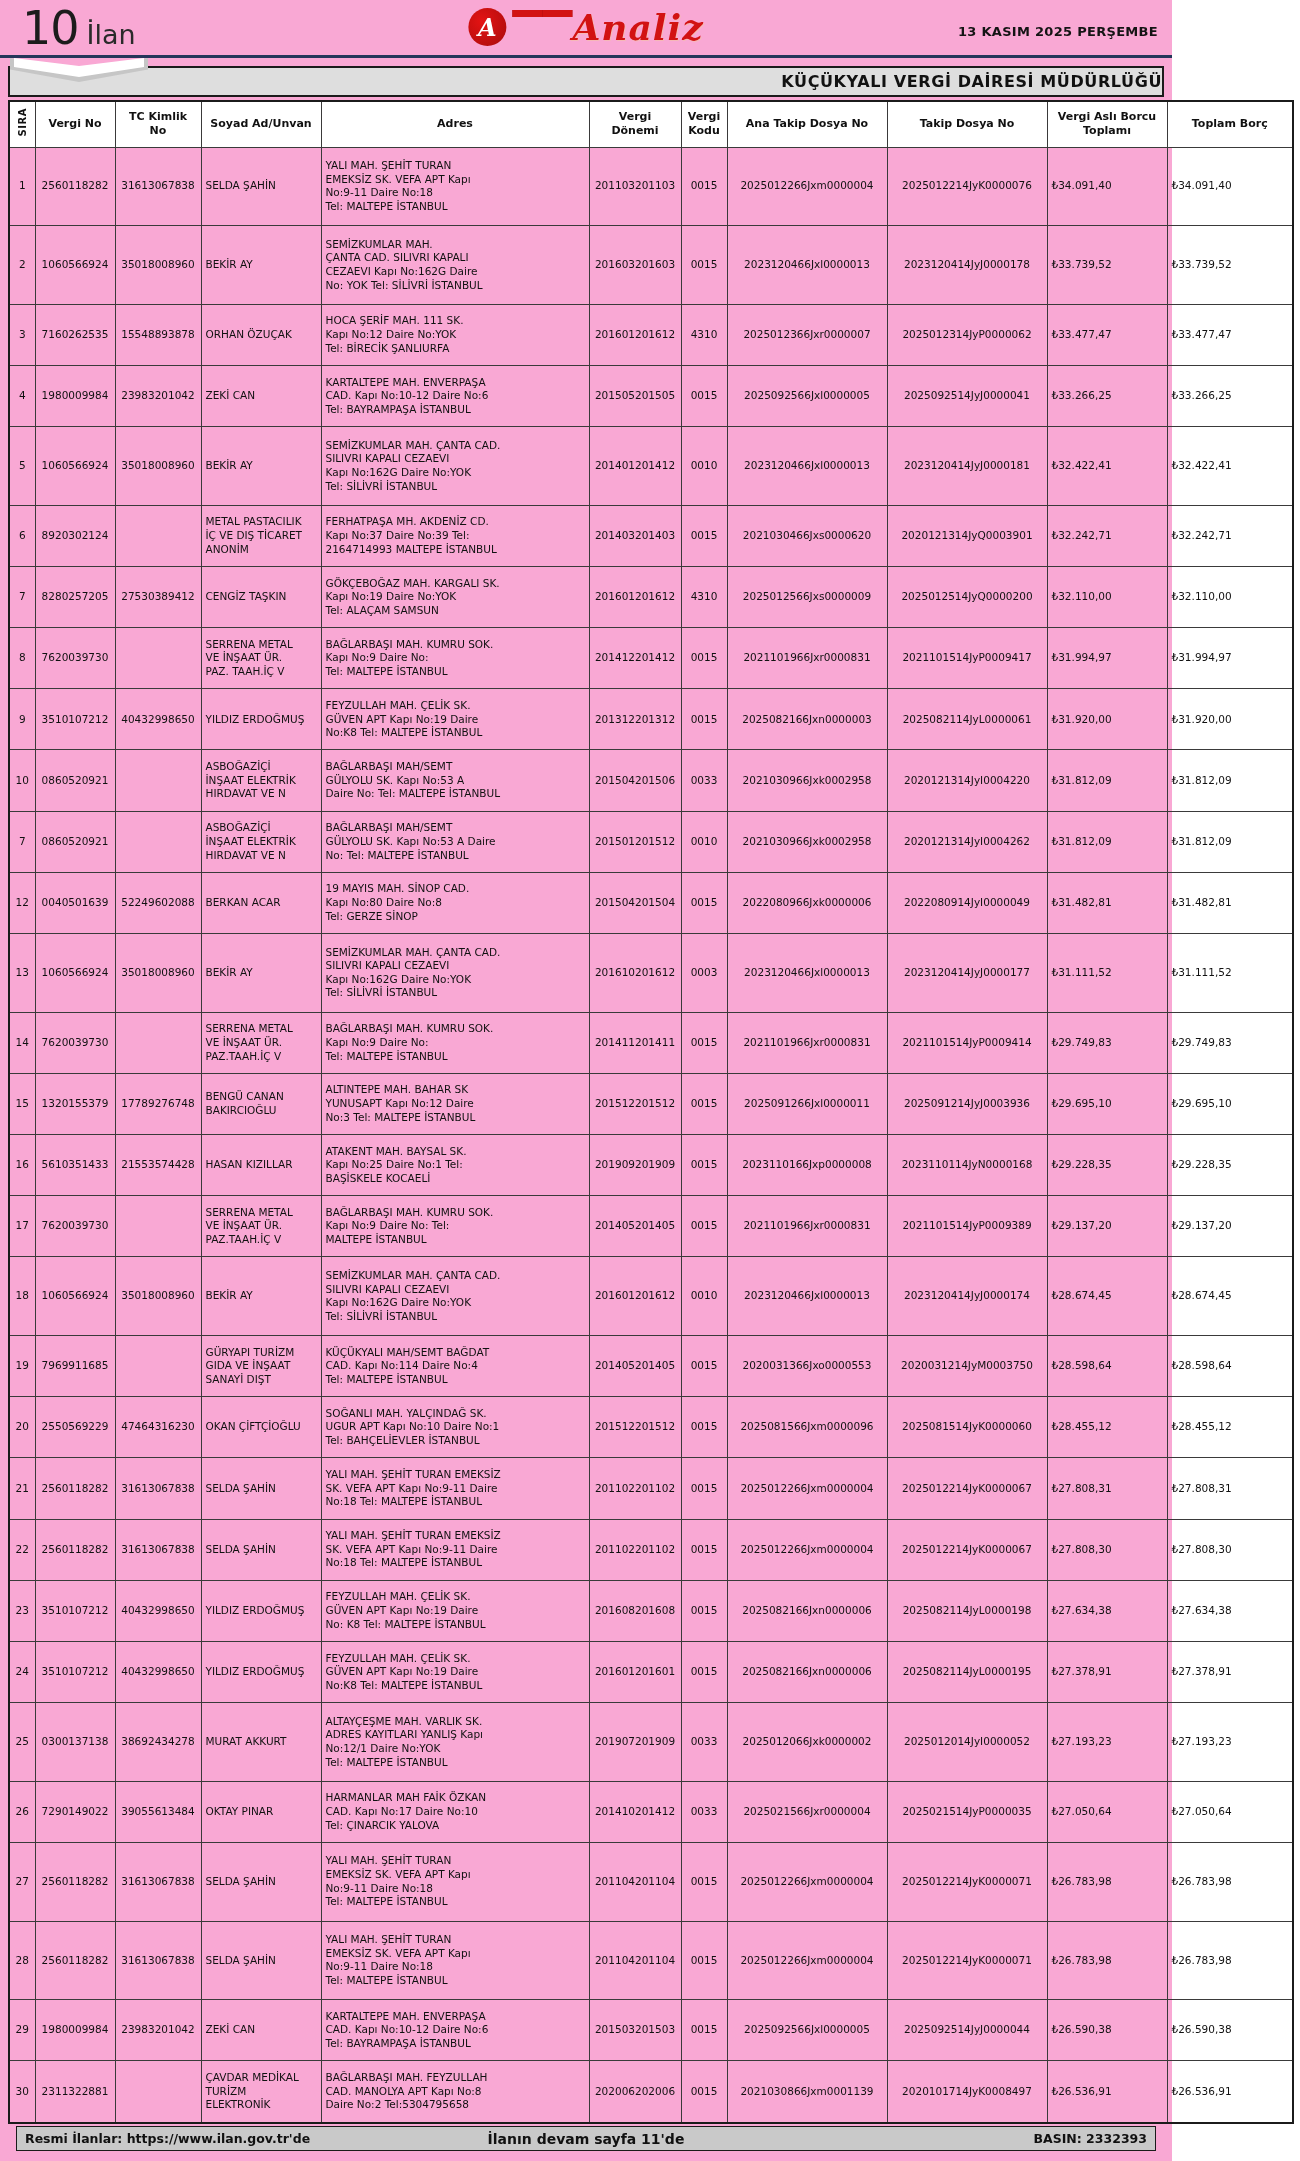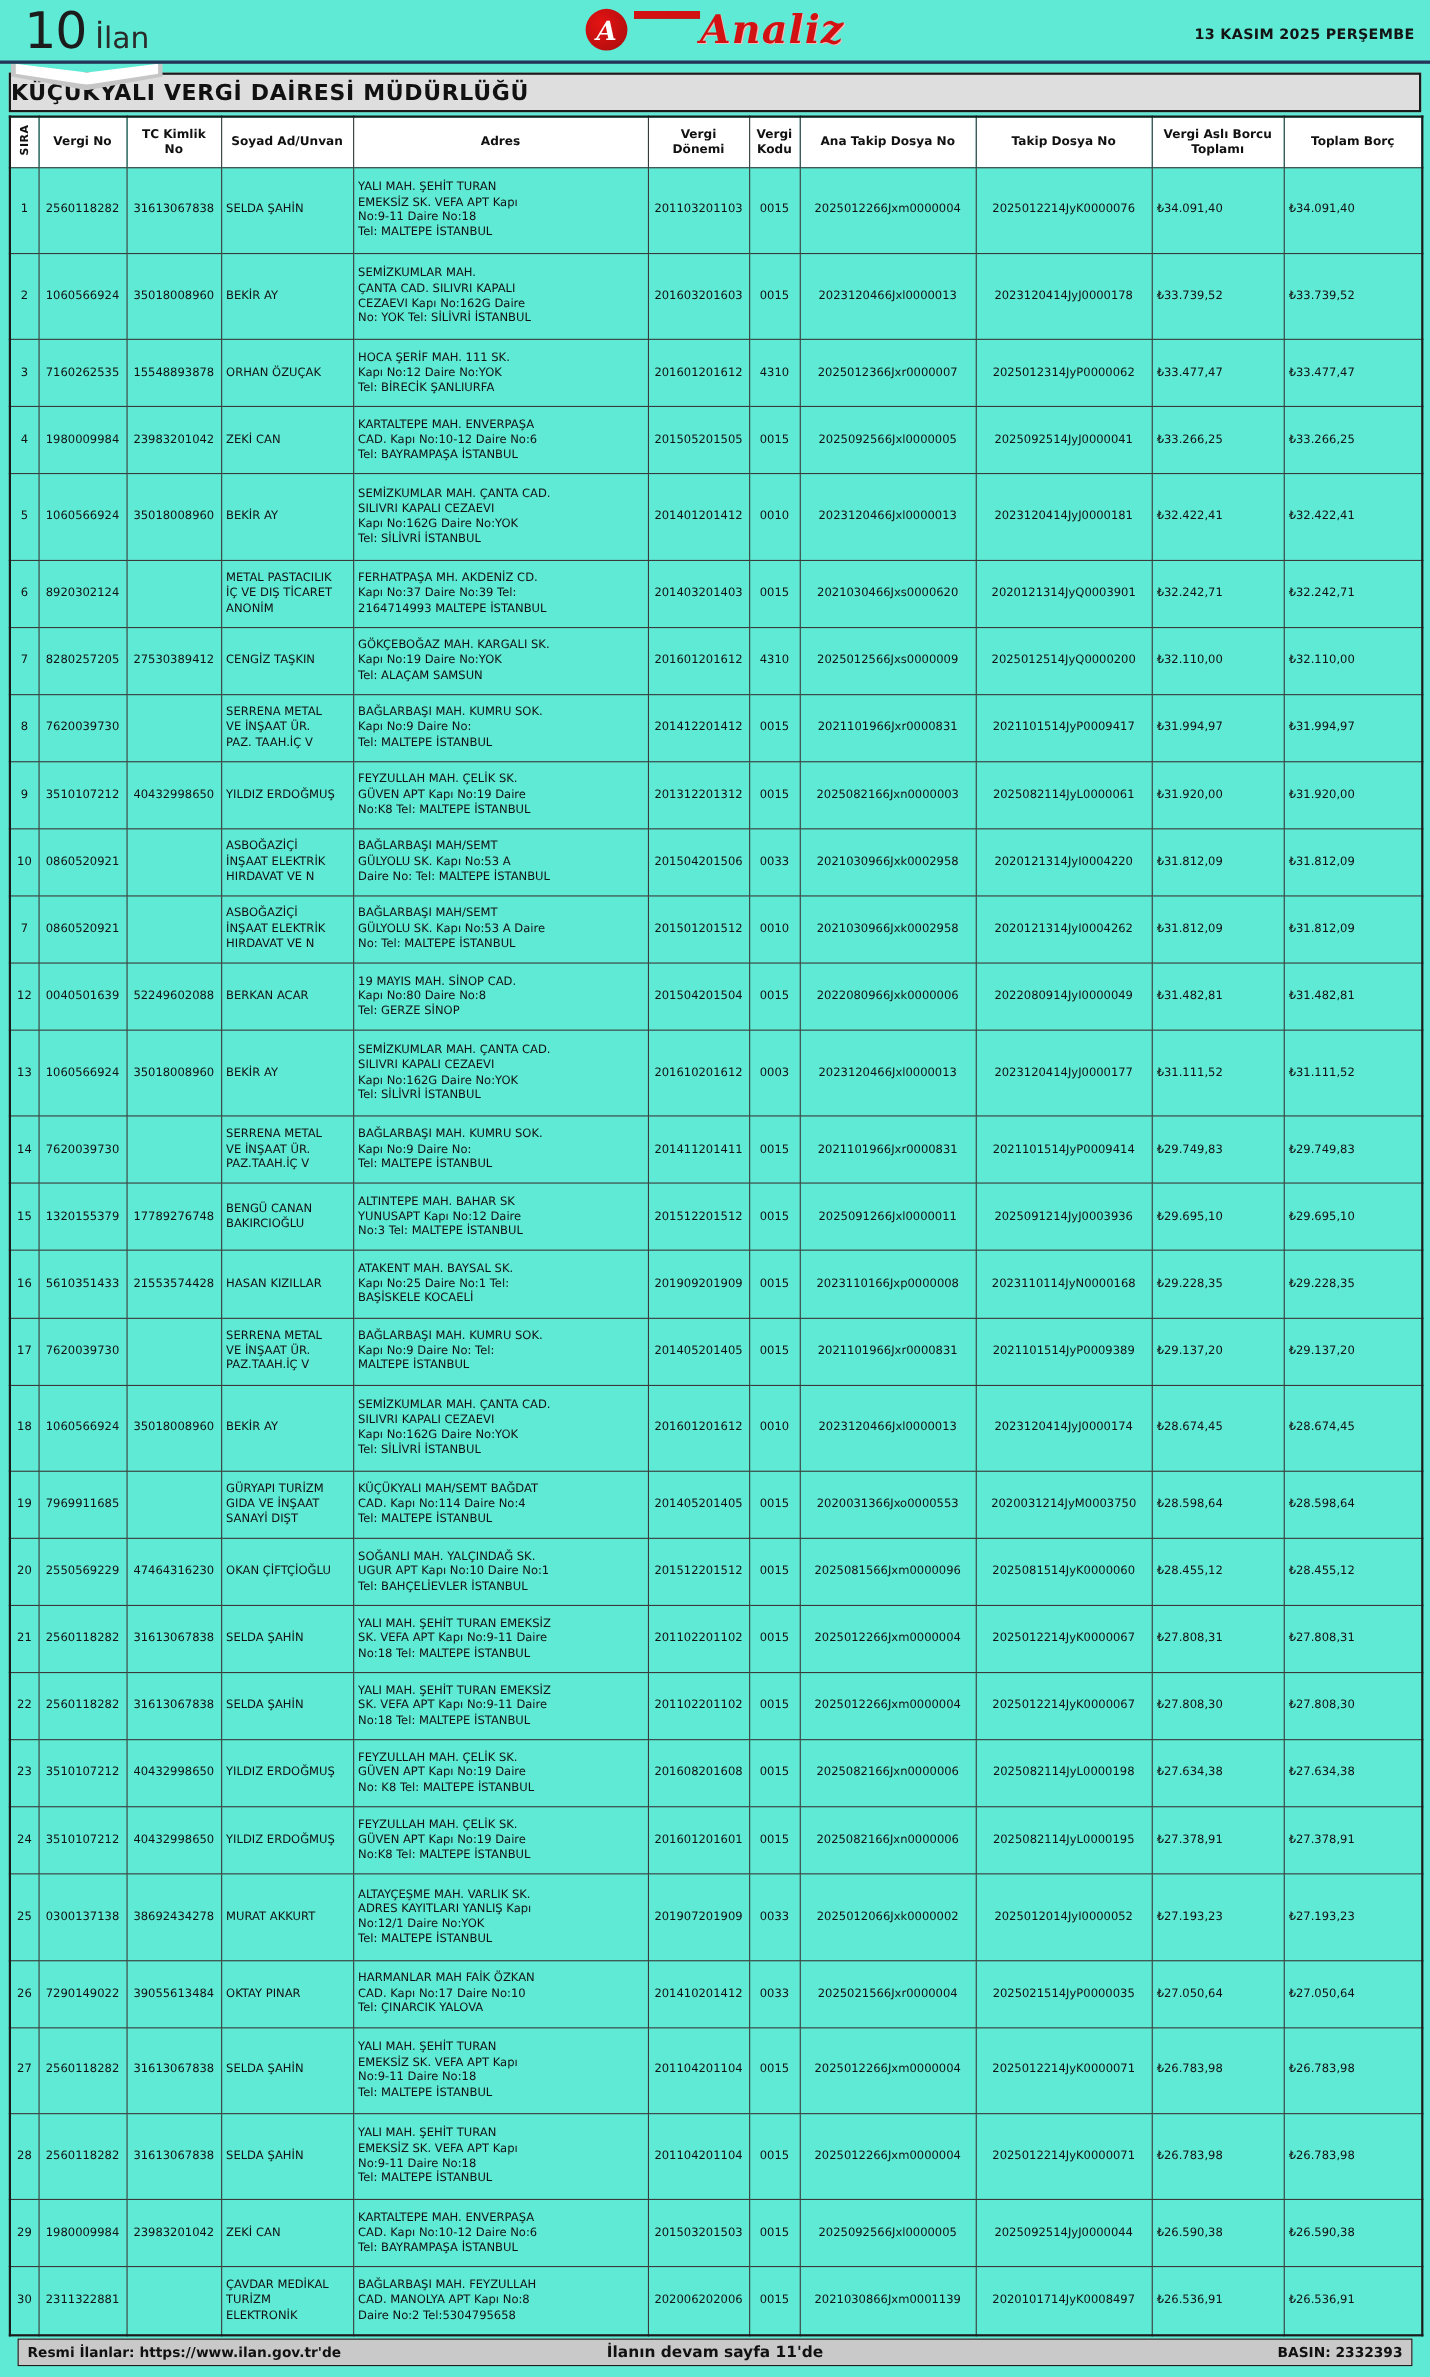--- a/index.html
+++ b/index.html
@@ -4,25 +4,25 @@
 <style>
   * { box-sizing: border-box; }
   html, body { margin: 0; padding: 0; }
   body {
     width: 1300px;
     font-family: "DejaVu Sans", "Liberation Sans", sans-serif;
     color: #111;
     background: #ffffff;
   }
   .page {
-    width: 1300px;
+    width: 1172px;
     height: 2161px;
     display: flex;
     flex-direction: column;
-    background: #5eead4;
+    background: #f9a8d4;
     position: relative;
   }
 
   
   .paper-header {
     height: 58px;
     position: relative;
     border-bottom: 3px solid #25365a;
     flex: 0 0 auto;
   }
@@ -122,22 +122,22 @@
   .content {
     flex: 1;
     display: flex;
     flex-direction: column;
     padding: 8px 8px 4px 8px;
     min-height: 0;
   }
   .title-box {
     border: 2px solid #1b1b1b;
     background: #dedede;
-    text-align: left;
-    font-size: 20px;
+    text-align: right;
+    font-size: 16px;
     font-weight: bold;
     letter-spacing: 0.6px;
     padding: 4px 0;
     flex: 0 0 auto;
   }
   .table-wrap { flex: 1; min-height: 0; margin-top: 3px; }
   table.records {
     width: 100%;
     height: 100%;
     border-collapse: collapse;

